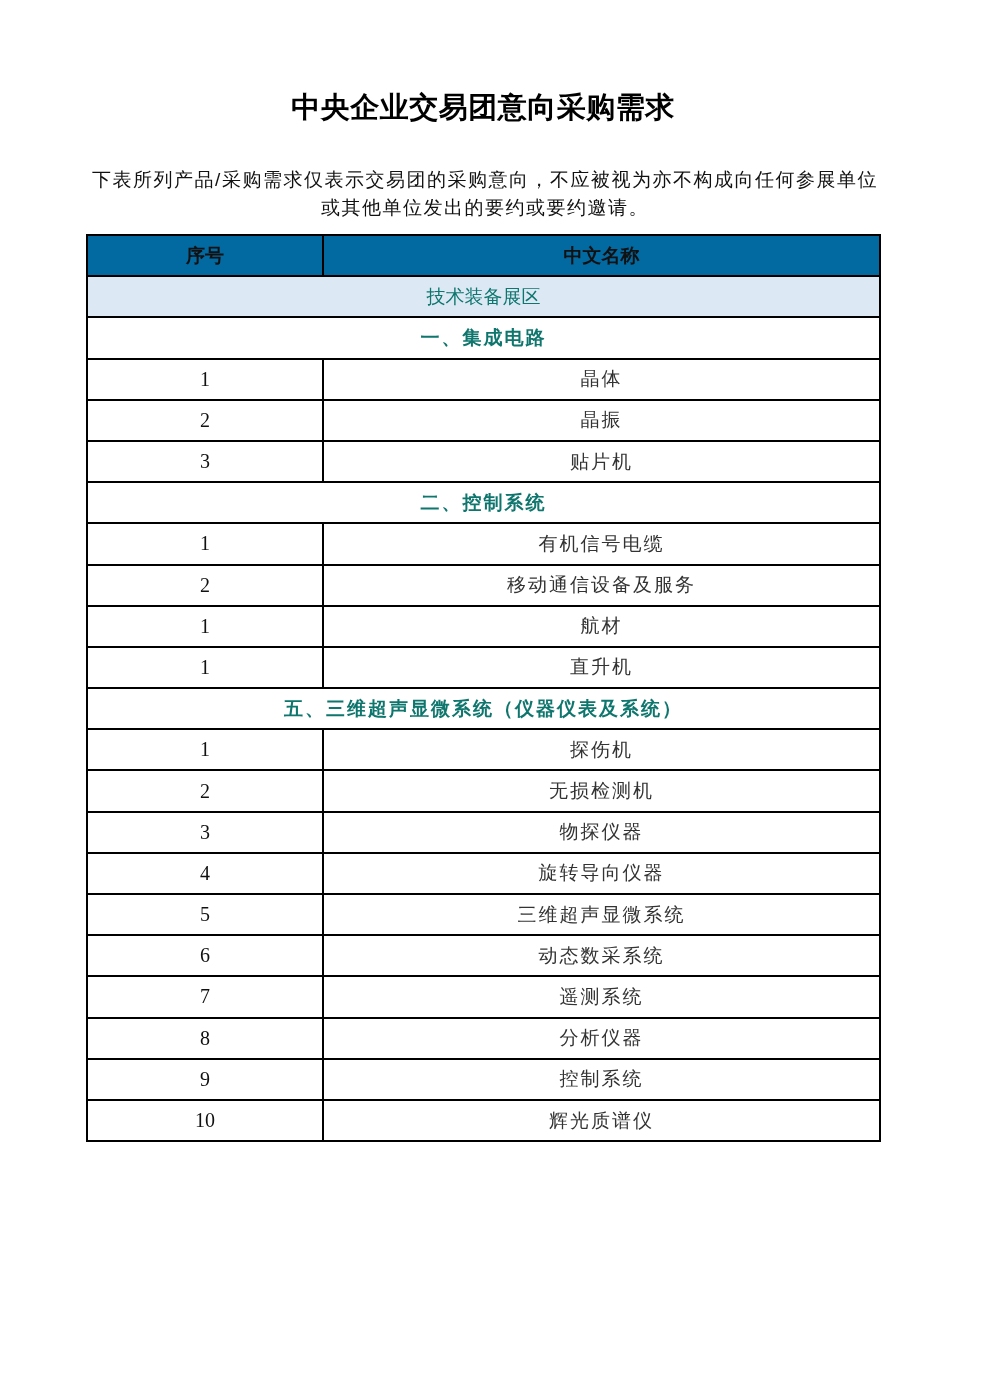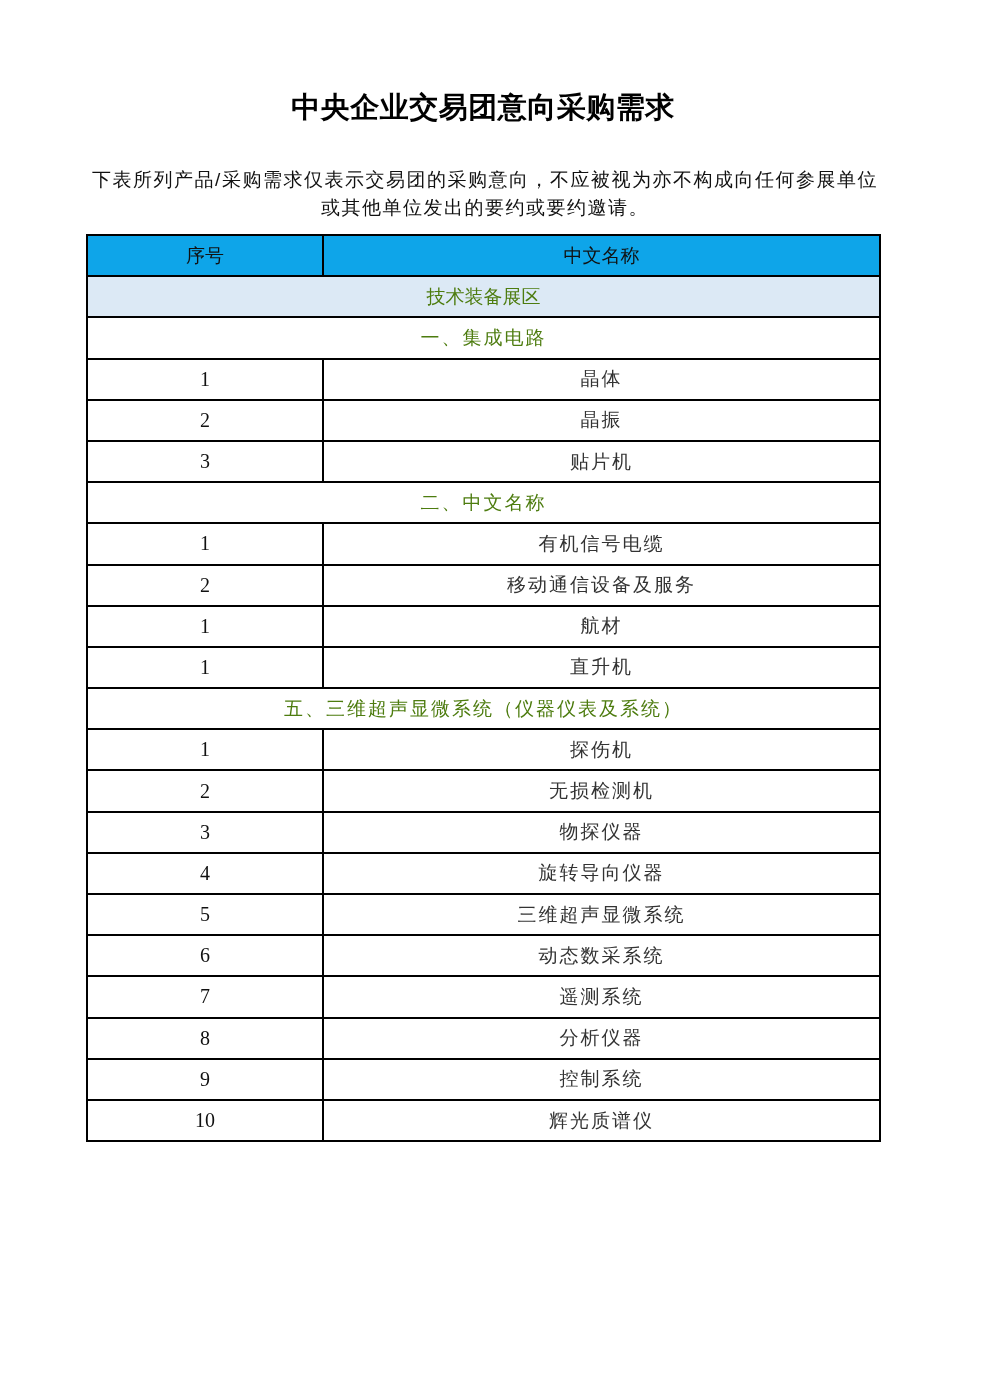--- a/index.html
+++ b/index.html
@@ -13,28 +13,28 @@
     position: absolute; left: 90px; top: 166px; width: 790px; text-align: center;
     font-family: Liberation Sans, sans-serif; font-size: 19px; line-height: 28px; color: #111;
     letter-spacing: 1.5px;
   }
   table.req {
     position: absolute; left: 86px; top: 234px; width: 795px;
     border-collapse: collapse; table-layout: fixed;
   }
   table.req td, table.req th {
     border: 2px solid #000; height: 39.2px; padding: 0; text-align: center;
-    font-size: 19px; color: #4d7c0f;
+    font-size: 19px; color: #0f766e;
   }
   table.req th {
-    background: #0ea5e9; font-family: "DejaVu Sans", sans-serif; font-weight: normal; color: #111;
+    background: #0369a1; font-family: "DejaVu Sans", sans-serif; font-weight: bold; color: #111;
   }
   .col-no { width: 236px; }
   .zone td { background: #dce9f5; font-family: "DejaVu Sans", sans-serif; color: #111; }
-  .cat td { font-family: "DejaVu Serif", serif; font-weight: normal; color: #000; letter-spacing: 2px; margin-left: 16px; }
+  .cat td { font-family: "DejaVu Serif", serif; font-weight: bold; color: #000; letter-spacing: 2px; margin-left: 16px; }
   .item td.no { font-family: "Liberation Serif", serif; font-size: 20px; color: #111; }
   .item td.name { font-family: "DejaVu Serif", serif; color: #333; letter-spacing: 2px; border-radius: 16px; }
 </style>
 </head>
 <body>
 
 <div class="title">中央企业交易团意向采购需求</div>
 <div class="intro">下表所列产品/采购需求仅表示交易团的采购意向，不应被视为亦不构成向任何参展单位或其他单位发出的要约或要约邀请。</div>
 
 <table class="req">
@@ -63,21 +63,21 @@
     <tr class="item">
         <td class="no">2</td>
         <td class="name">晶振</td>
       </tr>
     <tr class="item">
         <td class="no">3</td>
         <td class="name">贴片机</td>
       </tr>
 
     <tr class="cat">
-        <td colspan="2">二、中文名称</td>
+        <td colspan="2">二、控制系统</td>
       </tr>
     <tr class="item">
         <td class="no">1</td>
         <td class="name">有机信号电缆</td>
       </tr>
     <tr class="item">
         <td class="no">2</td>
         <td class="name">移动通信设备及服务</td>
       </tr>
 

